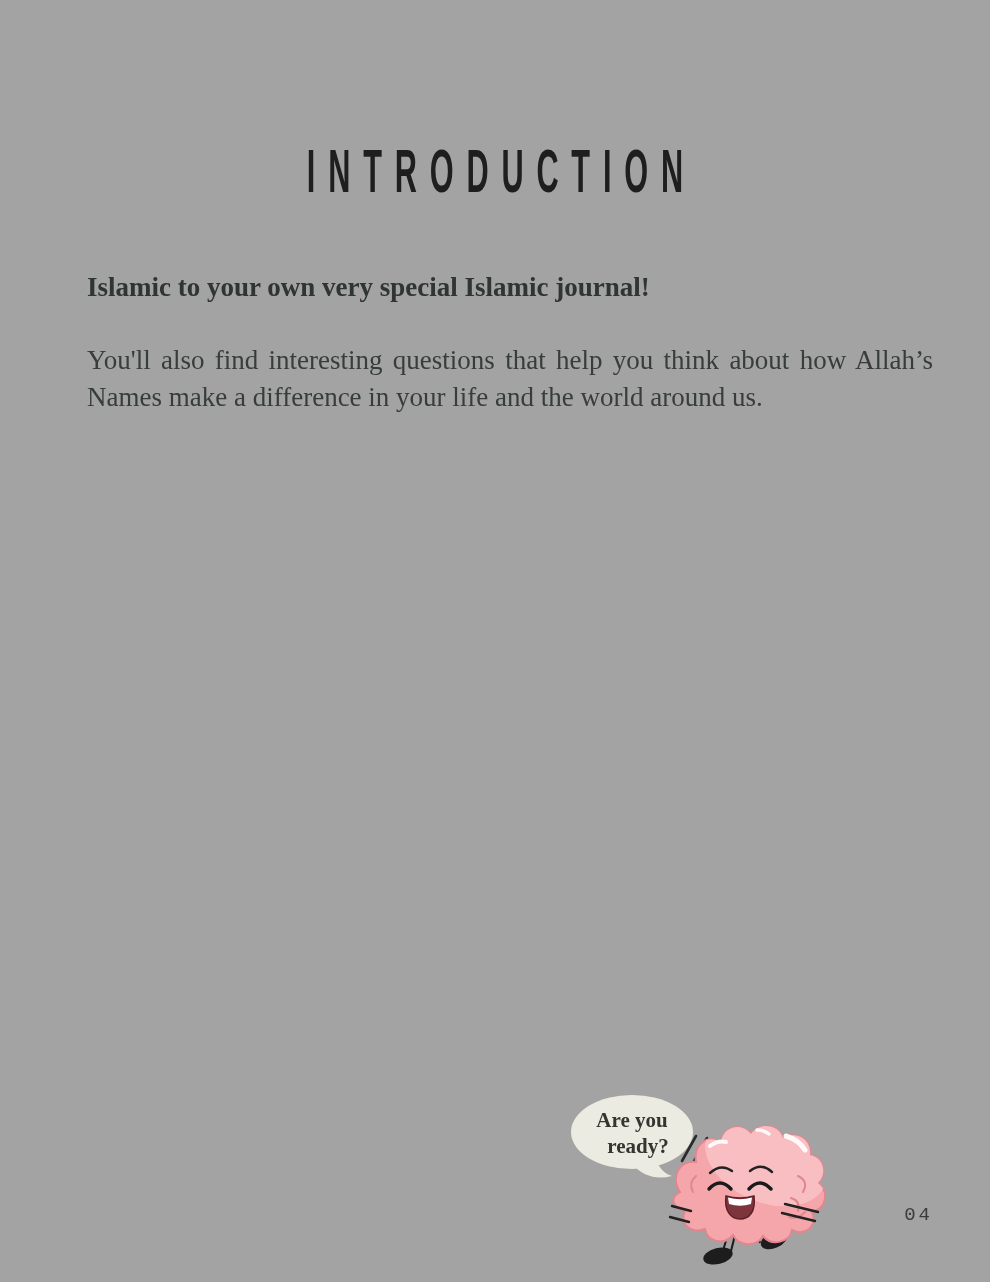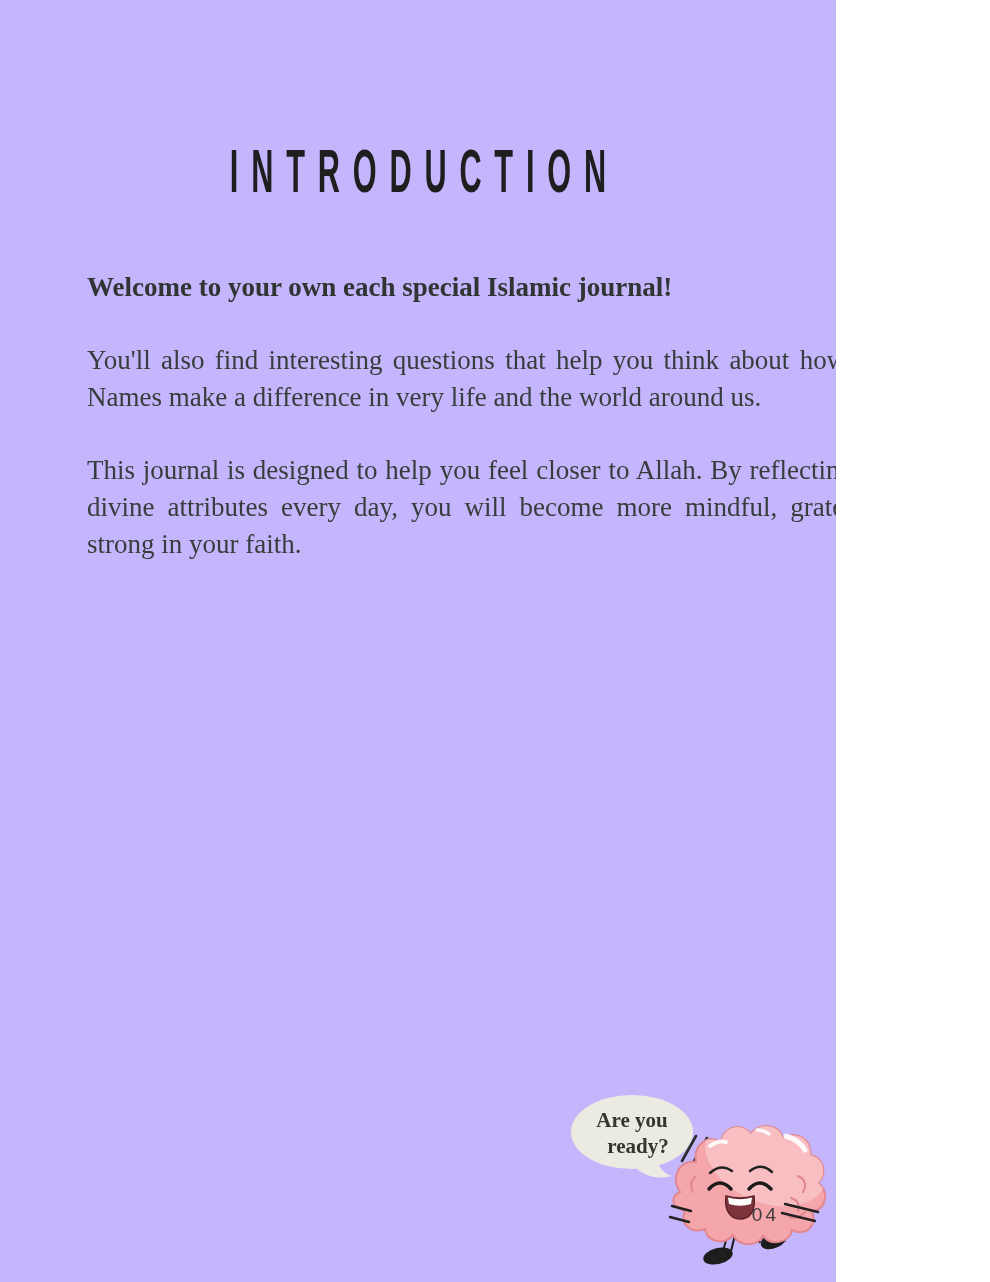--- a/index.html
+++ b/index.html
@@ -1,20 +1,20 @@
 <!DOCTYPE html>
 <html><head>
 <meta charset="utf-8">
 <style>
   html, body { margin: 0; padding: 0; background: #ffffff; }
   .page {
     position: relative;
-    width: 836px;
+    width: 990px;
     height: 1282px;
-    background: #c4b5fd;
+    background: #a3a3a3;
     overflow: hidden;
     font-family: "Liberation Serif", serif;
   }
   .title {
     position: absolute;
     top: 147px;
     left: 0;
     width: 100%;
     text-align: center;
     font-family: "Liberation Sans", sans-serif;
@@ -46,21 +46,21 @@
     font-size: 27px;
     line-height: 37px;
     margin: 0 0 36px 0;
     text-align: justify;
     font-weight: normal;
   }
   .page-number {
     position: absolute;
     top: 1204px;
     right: 57px;
-    font-family: Liberation Sans, sans-serif;
+    font-family: Liberation Mono, monospace;
     font-size: 19px;
     letter-spacing: 3px;
     color: #3b3b3b;
     text-align: right;
   }
   .mascot {
     position: absolute;
     left: 560px;
     top: 1080px;
     width: 280px;
@@ -74,23 +74,22 @@
   }
 </style>
 </head>
 <body>
 
 <div class="page">
 
   <div class="title">INTRODUCTION</div>
 
   <div class="content">
-    <p class="lead">Welcome to your own each special Islamic journal!</p>
-    <p class="body-par">You'll also find interesting questions that help you think about how Allah’s Names make a difference in very life and the world around us.</p>
-    <p class="body-par">This journal is designed to help you feel closer to Allah. By reflecting on His divine attributes every day, you will become more mindful, grateful, and strong in your faith.</p>
+    <p class="lead">Islamic to your own very special Islamic journal!</p>
+    <p class="body-par">You'll also find interesting questions that help you think about how Allah’s Names make a difference in your life and the world around us.</p>
   </div>
 
   <div class="mascot">
     <svg viewBox="0 0 280 200" width="280" height="200">
       <defs>
         <clipPath id="brainClip">
           <path d="M 120 112
                    C 110 96, 120 80, 136 82
                    C 133 64, 148 54, 161 62
                    C 163 46, 182 42, 191 54

